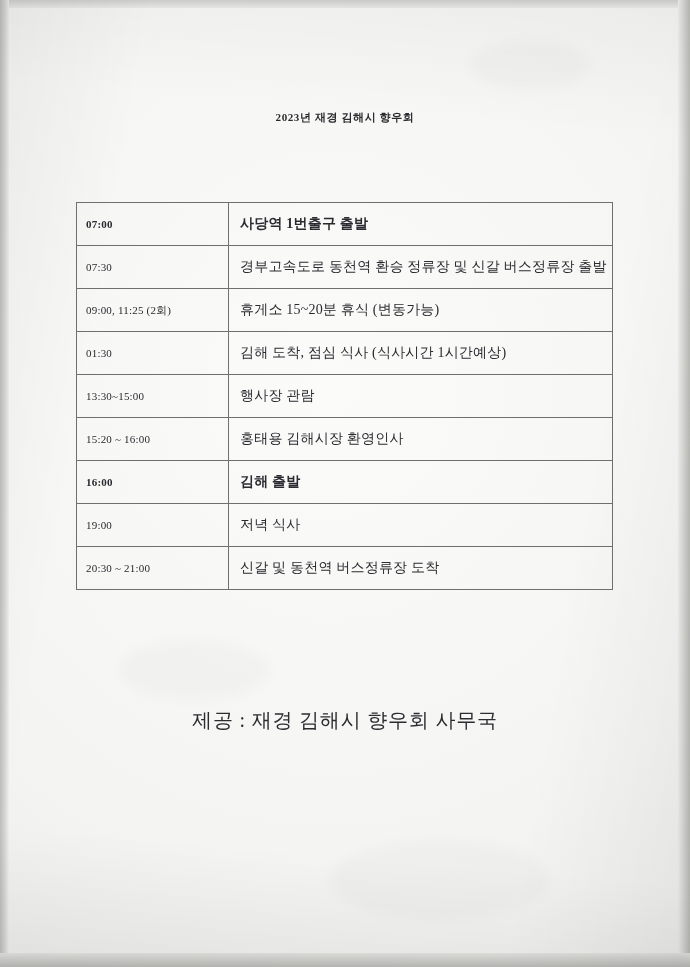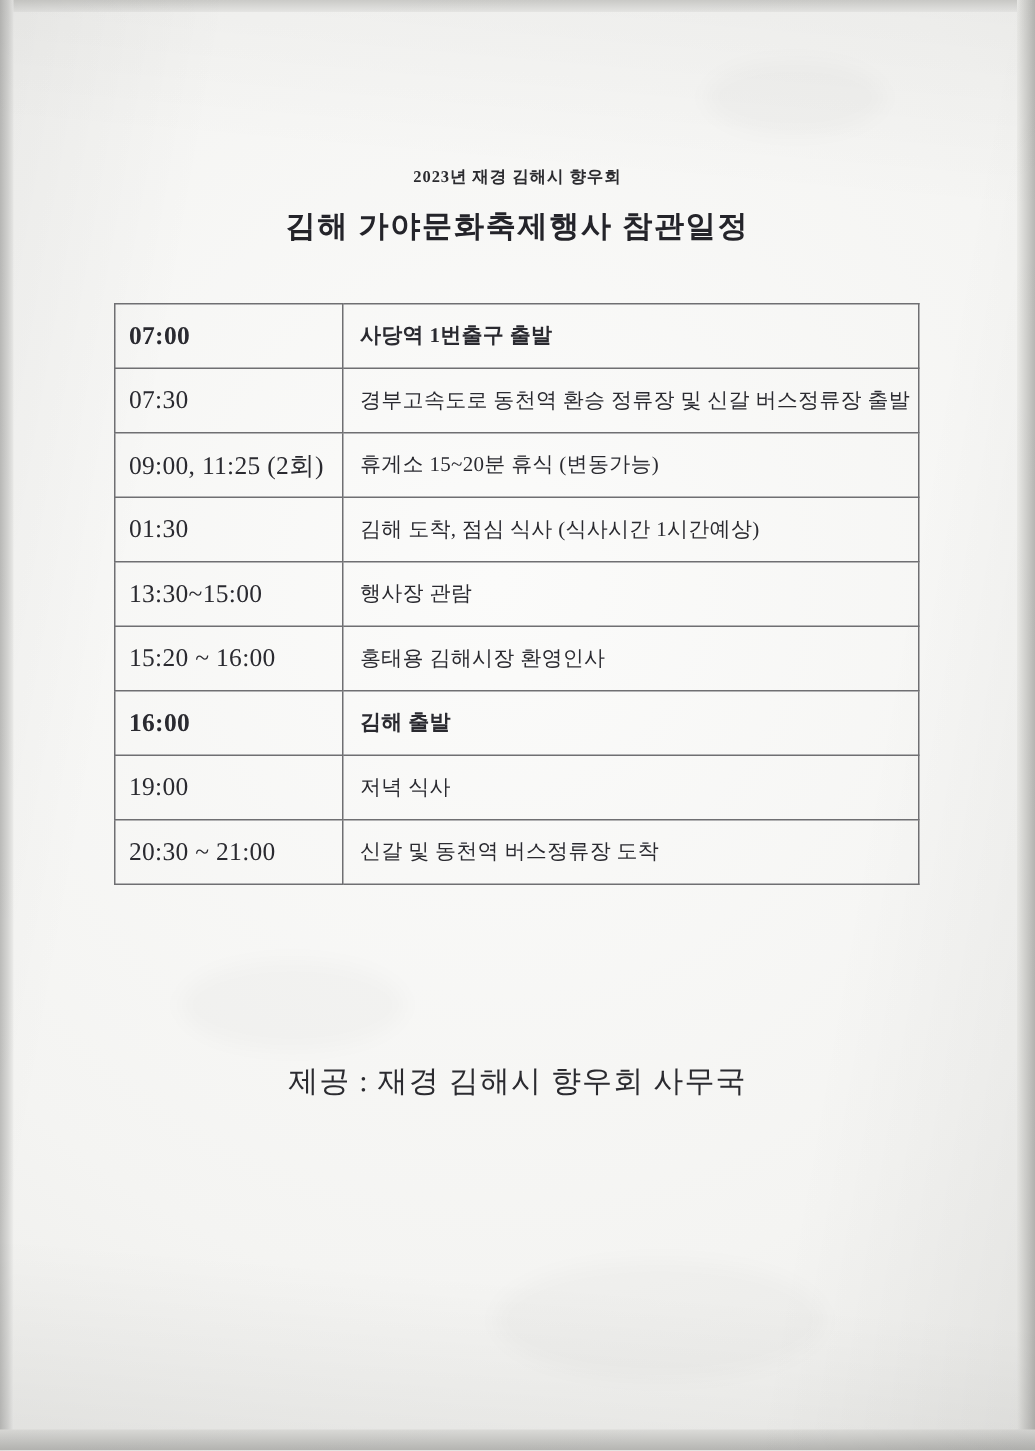--- a/index.html
+++ b/index.html
@@ -107,21 +107,21 @@
     vertical-align: middle;
     padding: 0 10px;
     font-size: 14px;
     letter-spacing: 0.2px;
     white-space: nowrap;
     overflow: hidden;
   }
   table.schedule td.time {
     width: 132px;
     padding-left: 9px;
-    font-size: 17px;
+    font-size: 11px;
   }
   table.schedule td.desc {
     padding-left: 11px;
   }
   td.bold, td.bold * { font-weight: bold; }
 
   .provider {
     position: absolute;
     top: 707px;
     left: 0;
@@ -150,21 +150,20 @@
   <div class="edge-right"></div>
   <div class="edge-bottom"></div>
 
   <div class="blotch" style="width:150px;height:60px;top:640px;left:120px;"></div>
   <div class="blotch" style="width:220px;height:80px;top:840px;left:330px;"></div>
   <div class="blotch" style="width:120px;height:50px;top:40px;left:470px;"></div>
 
   <div class="content">
     <div class="title-line-1">2023년 재경 김해시 향우회</div>
 
-    <div class="title-line-2">김해 가야문화축제행사 참관일정</div>
 
     <div class="schedule-wrap">
       <table class="schedule">
         <tbody>
             <tr>
               <td class="time bold">07:00</td>
               <td class="desc bold">사당역 1번출구 출발</td>
             </tr>
             <tr>
               <td class="time">07:30</td>

